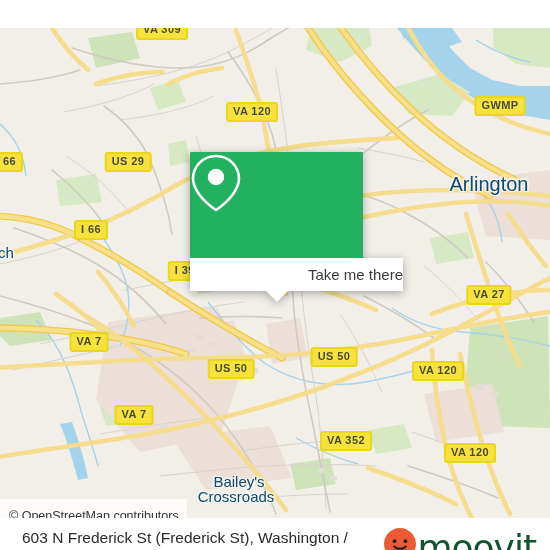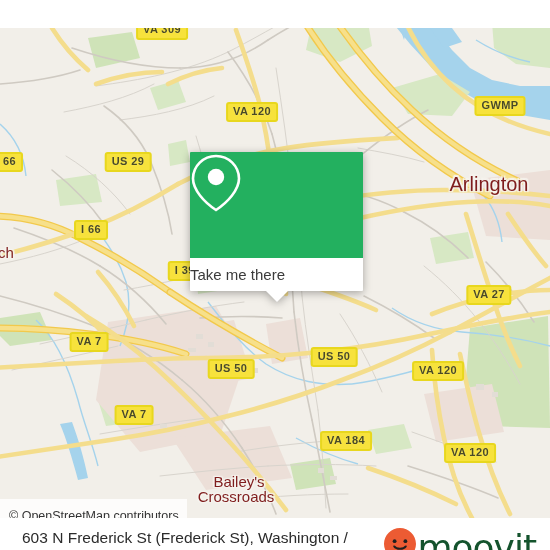--- a/index.html
+++ b/index.html
@@ -28,21 +28,21 @@
     white-space:nowrap;
     letter-spacing:.4px;
     transform:translate(-50%,-50%);
     font-family:"Liberation Sans", sans-serif;
     text-shadow:0 0 1px rgba(255,255,255,.4);
   }
   
   .place{
     position:absolute;
     transform:translate(-50%,-50%);
-    color:#7f1d1d;
+    color:#0c4a6e;
     white-space:nowrap;
     text-align:center;
     font-family:"Liberation Sans", sans-serif;
     text-shadow:
       -1.3px -1.3px 1px #f6f4ef, 1.3px -1.3px 1px #f6f4ef,
       -1.3px  1.3px 1px #f6f4ef, 1.3px  1.3px 1px #f6f4ef,
        0 0 3px #f6f4ef;
   }
   .place.big{font-size:20px;}
   .place.mid{font-size:15px;line-height:16px;}
@@ -52,23 +52,24 @@
     position:absolute;left:190px;top:124px;width:173px;
     filter:drop-shadow(0 2px 4px rgba(0,0,0,.32));
   }
   #callout .green{
     background:#23b05f;height:106px;width:100%;
     display:flex;align-items:center;justify-content:center;
     border-radius:1px 1px 0 0;
   }
   #callout .label{
     background:#ffffff;height:33px;width:100%;
-    display:flex;align-items:center;justify-content:flex-start;
+    display:flex;align-items:center;justify-content:flex-end;
     color:#3b3b3b;font-size:15px;
     border-radius:0 0 1px 1px;
+    padding-left:40px;
   }
   #callout .tail{
     position:absolute;left:50%;top:139px;
     width:0;height:0;margin-left:-11px;
     border-left:11px solid transparent;
     border-right:11px solid transparent;
     border-top:11px solid #ffffff;
   }
 
   
@@ -330,21 +331,21 @@
         <div class="shield" style="left: 128px; top: 134px;">US 29</div>
         <div class="shield" style="left: 6px; top: 134px;">I 66</div>
         <div class="shield" style="left: 91px; top: 202px;">I 66</div>
         <div class="shield" style="left: 188px; top: 243px;">I 395</div>
         <div class="shield" style="left: 489px; top: 267px;">VA 27</div>
         <div class="shield" style="left: 89px; top: 314px;">VA 7</div>
         <div class="shield" style="left: 334px; top: 329px;">US 50</div>
         <div class="shield" style="left: 231px; top: 341px;">US 50</div>
         <div class="shield" style="left: 438px; top: 343px;">VA 120</div>
         <div class="shield" style="left: 134px; top: 387px;">VA 7</div>
-        <div class="shield" style="left: 346px; top: 413px;">VA 184</div>
+        <div class="shield" style="left: 346px; top: 413px;">VA 352</div>
         <div class="shield" style="left: 470px; top: 425px;">VA 120</div>
       </div>
 
     <div id="places">
         <div class="place big" style="left: 489px; top: 156px;">Arlington</div>
         <div class="place mid" style="left: 239px; top: 454px;">Bailey's</div>
         <div class="place mid" style="left: 236px; top: 469px;">Crossroads</div>
         <div class="place mid" style="left: 6px; top: 225px;">ch</div>
       </div>
 

